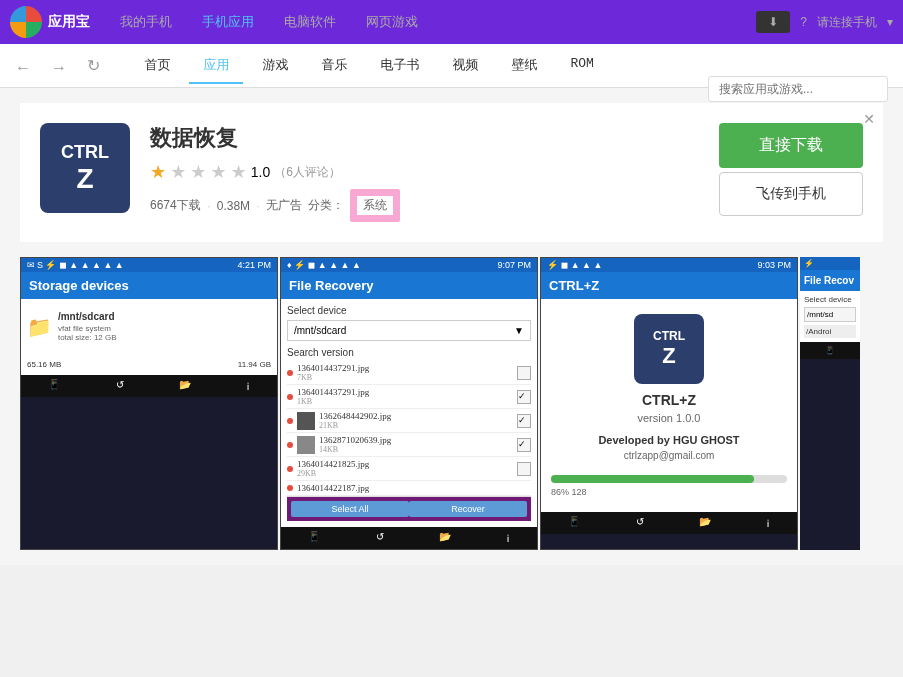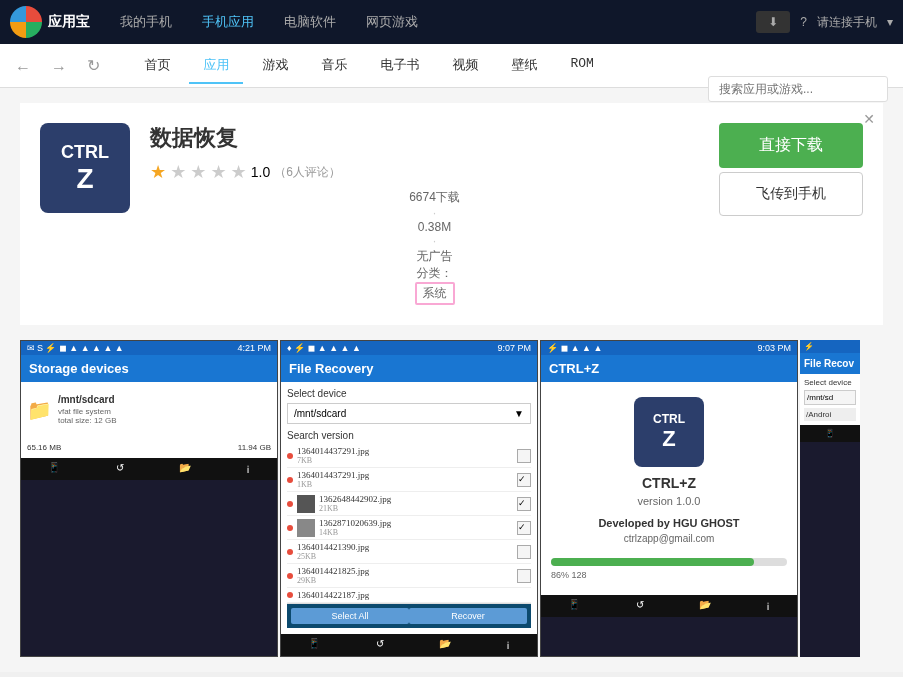--- a/index.html
+++ b/index.html
@@ -1,20 +1,20 @@
 <!DOCTYPE html>
 <html><head>
   <meta charset="utf-8">
   <style>
     * { margin: 0; padding: 0; box-sizing: border-box; }
     body { width: 903px; height: 677px; font-family: 'Microsoft YaHei', Arial, sans-serif; background: #f0f0f0; overflow: hidden; }
 
     
     .top-nav {
-      background: #0f172a;
+      background: #6d28d9;
       height: 44px;
       display: flex;
       align-items: center;
       padding: 0 10px;
       color: #fff;
     }
     .logo {
       display: flex;
       align-items: center;
       margin-right: 30px;
@@ -96,24 +96,24 @@
     }
     .app-icon .ctrl { font-size: 18px; font-weight: bold; }
     .app-icon .z { font-size: 28px; font-weight: bold; }
     .app-details { flex: 1; }
     .app-name { font-size: 22px; font-weight: bold; color: #333; margin-bottom: 8px; }
     .stars { display: flex; align-items: center; gap: 4px; margin-bottom: 6px; }
     .star { color: #ccc; font-size: 18px; }
     .star.filled { color: #f5a623; }
     .rating-text { font-size: 14px; color: #000000; }
     .rating-count { font-size: 12px; color: #999; }
-    .app-meta { font-size: 12px; color: #666; display: flex; gap: 0; align-items: center; flex-direction: column; }
+    .app-meta { font-size: 12px; color: #666; display: flex; gap: 6px; align-items: center; }
     .app-meta-sep { color: #ccc; }
     .category-tag {
-      border: 2px solid #f9a8d4;
+      border: 7px solid #f9a8d4;
       padding: 1px 6px;
       border-radius: 2px;
       font-size: 12px;
       color: #666;
     }
     .action-buttons { display: flex; flex-direction: column; gap: 4px; }
     .btn-direct {
       background: #4caf50;
       color: #fff;
       border: none;
@@ -205,21 +205,21 @@
     .file-check {
       width: 14px; height: 14px;
       border: 1px solid #aaa;
       background: #f5f5f5;
       flex-shrink: 0;
     }
     .bottom-actions {
       display: flex;
       gap: 0;
       padding: 4px;
-      background: #0c4a6e;
+      background: #701a75;
       border-top: 1px solid #ddd;
     }
     .action-btn-small {
       flex: 1;
       background: #5c9bd6;
       color: #fff;
       border: none;
       padding: 3px 4px;
       font-size: 9px;
       border-radius: 2px;
@@ -416,28 +416,20 @@
             <div class="file-thumb" style="background:#888;"></div>
             <div class="file-info">
               <div class="file-name">1362871020639.jpg</div>
               <div class="file-size">14KB</div>
             </div>
             <div class="file-check">✓</div>
           </div>
           <div class="file-item">
             <div class="file-dot"></div>
             <div class="file-info">
-              <div class="file-name">1364014421390.jpg</div>
-              <div class="file-size">25KB</div>
-            </div>
-            <div class="file-check"></div>
-          </div>
-          <div class="file-item">
-            <div class="file-dot"></div>
-            <div class="file-info">
               <div class="file-name">1364014421825.jpg</div>
               <div class="file-size">29KB</div>
             </div>
             <div class="file-check"></div>
           </div>
           <div class="file-item">
             <div class="file-dot"></div>
             <div class="file-info">
               <div class="file-name">1364014422187.jpg</div>
             </div>

